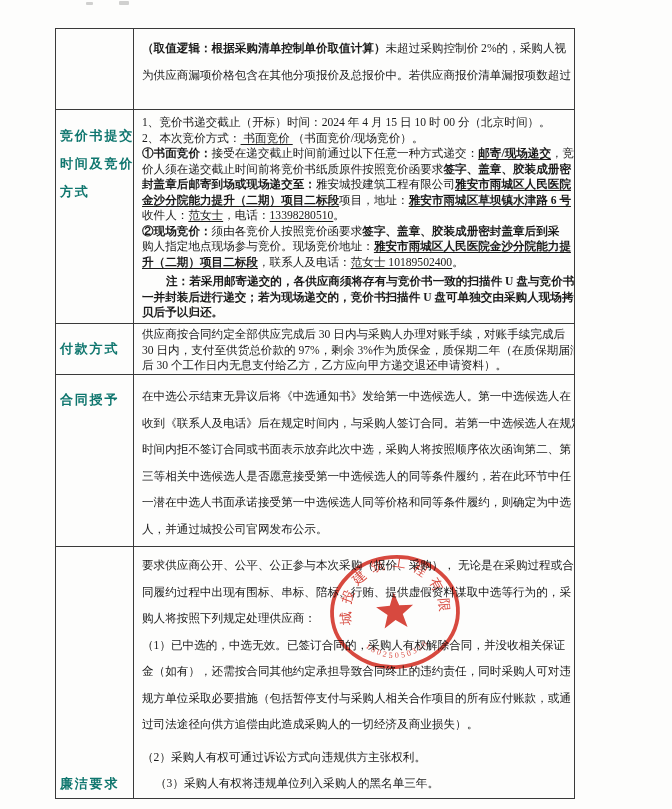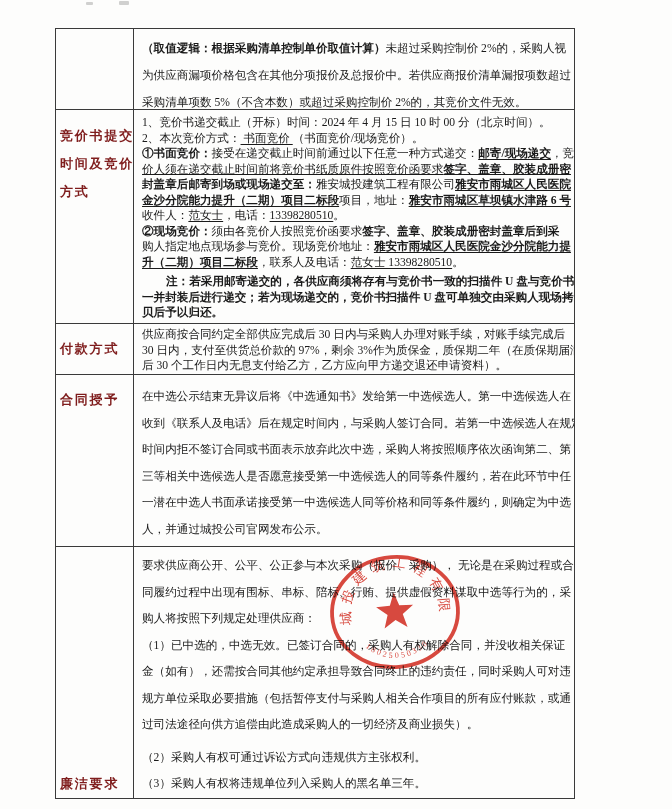--- a/index.html
+++ b/index.html
@@ -17,21 +17,21 @@
   .trow{display:flex;box-sizing:border-box;overflow:hidden;}
   .trow + .trow{border-top:1.4px solid #3a3a3a;}
   .lcell{
     width:78px;flex:0 0 78px;box-sizing:border-box;
     border-right:1.4px solid #3a3a3a;
     padding-left:4px;overflow:hidden;
   }
   .lcell.vcenter{display:flex;flex-direction:column;justify-content:center;padding-top:0!important;}
   .llabel{
     font-weight:700;font-size:13px;letter-spacing:1.8px;
-    line-height:28px;color:#7f1d1d;white-space:nowrap;
+    line-height:28px;color:#0f766e;white-space:nowrap;
   }
   .ccell{flex:1;padding-left:8px;padding-right:2px;box-sizing:border-box;overflow:hidden;}
   .cline{font-size:11.6px;white-space:pre;color:#1a1a1a;}
   .cline span.b{font-weight:700;margin-top:24px;}
   .cline span.u{text-decoration:underline;text-underline-offset:2px;text-decoration-thickness:1px;}
   .seal{
     position:absolute;left:308px;top:546px;width:174px;height:134px;
     mix-blend-mode:multiply;opacity:.9;pointer-events:none;
   }
   .seal text{font-family:"Liberation Serif","DejaVu Serif",serif;}
@@ -45,40 +45,39 @@
 <div class="artifact a1"></div>
 <div class="artifact a2"></div>
 
 <div class="doc-table">
   <div>
       <div class="trow" style="height: 80px;">
         <div class="lcell" style="padding-top: 0px;"></div>
         <div class="ccell" style="padding-top: 6px;">
           <div class="cline" style="line-height: 27px;"><span class="b">（取值逻辑：根据采购清单控制单价取值计算）</span><span>未超过采购控制价 2%的，采购人视</span></div>
           <div class="cline" style="line-height: 27px;"><span>为供应商漏项价格包含在其他分项报价及总报价中。若供应商报价清单漏报项数超过</span></div>
-          <div class="cline" style="line-height: 27px;"><span>采购清单项数 5%（不含本数）或超过采购控制价 2%的，其竞价文件无效。</span></div>
         </div>
       </div>
       <div class="trow" style="height: 214px;">
         <div class="lcell" style="padding-top: 12px;">
           <div class="llabel">竞价书提交</div>
           <div class="llabel">时间及竞价</div>
           <div class="llabel">方式</div>
         </div>
         <div class="ccell" style="padding-top: 5px;">
           <div class="cline" style="line-height: 15.5px;"><span>1、竞价书递交截止（开标）时间：2024 年 4 月 15 日 10 时 00 分（北京时间）。</span></div>
           <div class="cline" style="line-height: 15.5px;"><span>2、本次竞价方式：</span><span class="u"> 书面竞价 </span><span>（书面竞价/现场竞价）。</span></div>
           <div class="cline" style="line-height: 15.5px;"><span class="b">①书面竞价：</span><span>接受在递交截止时间前通过以下任意一种方式递交：</span><span class="b u">邮寄/现场递交</span><span>，竞</span></div>
-          <div class="cline" style="line-height: 15.5px; text-decoration: underline;"><span>价人须在递交截止时间前将竞价书纸质原件按照竞价函要求</span><span class="b">签字、盖章、胶装成册密</span></div>
+          <div class="cline" style="line-height: 15.5px;"><span>价人须在递交截止时间前将竞价书纸质原件按照竞价函要求</span><span class="b">签字、盖章、胶装成册密</span></div>
           <div class="cline" style="line-height: 15.5px;"><span class="b">封盖章后邮寄到场或现场递交至：</span><span>雅安城投建筑工程有限公司</span><span class="b u">雅安市雨城区人民医院</span></div>
           <div class="cline" style="line-height: 15.5px;"><span class="b u">金沙分院能力提升（二期）项目二标段</span><span>项目，地址：</span><span class="b u">雅安市雨城区草坝镇水津路 6 号</span><span>，</span></div>
           <div class="cline" style="line-height: 15.5px;"><span>收件人：</span><span class="u">范女士</span><span>，电话：</span><span class="u">13398280510</span><span>。</span></div>
           <div class="cline" style="line-height: 15.5px;"><span class="b">②现场竞价：</span><span>须由各竞价人按照竞价函要求</span><span class="b">签字、盖章、胶装成册密封盖章后到采</span></div>
           <div class="cline" style="line-height: 15.5px;"><span>购人指定地点现场参与竞价。现场竞价地址：</span><span class="b u">雅安市雨城区人民医院金沙分院能力提</span></div>
-          <div class="cline" style="line-height: 15.5px;"><span class="b u">升（二期）项目二标段</span><span>，联系人及电话：</span><span class="u">范女士 13398280510</span><span>。</span></div>
+          <div class="cline" style="line-height: 15.5px;"><span class="b u">升（二期）项目二标段</span><span>，联系人及电话：</span><span class="u">范女士 10189502400</span><span>。</span></div>
           <div class="cline" style="line-height: 15.5px; margin-top: 4px; padding-left: 24px;"><span class="b">注：若采用邮寄递交的，各供应商须将存有与竞价书一致的扫描件 U 盘与竞价书</span></div>
           <div class="cline" style="line-height: 15.5px;"><span class="b">一并封装后进行递交；若为现场递交的，竞价书扫描件 U 盘可单独交由采购人现场拷</span></div>
           <div class="cline" style="line-height: 15.5px;"><span class="b">贝后予以归还。</span></div>
         </div>
       </div>
       <div class="trow" style="height: 51px;">
         <div class="lcell vcenter" style="padding-top: 0px;">
           <div class="llabel">付款方式</div>
         </div>
         <div class="ccell" style="padding-top: 3px;">
@@ -106,21 +105,21 @@
         </div>
         <div class="ccell" style="padding-top: 6px;">
           <div class="cline" style="line-height: 26.5px;"><span>要求供应商公开、公平、公正参与本次采购（报价、采购）， 无论是在采购过程或合</span></div>
           <div class="cline" style="line-height: 26.5px;"><span>同履约过程中出现有围标、串标、陪标、行贿、提供虚假资料谋取中选等行为的，采</span></div>
           <div class="cline" style="line-height: 26.5px;"><span>购人将按照下列规定处理供应商：</span></div>
           <div class="cline" style="line-height: 26.5px;"><span>（1）已中选的，中选无效。已签订合同的，采购人有权解除合同，并没收相关保证</span></div>
           <div class="cline" style="line-height: 26.5px;"><span>金（如有），还需按合同其他约定承担导致合同终止的违约责任，同时采购人可对违</span></div>
           <div class="cline" style="line-height: 26.5px;"><span>规方单位采取必要措施（包括暂停支付与采购人相关合作项目的所有应付账款，或通</span></div>
           <div class="cline" style="line-height: 26.5px;"><span>过司法途径向供方追偿由此造成采购人的一切经济及商业损失）。</span></div>
           <div class="cline" style="line-height: 26.5px; margin-top: 6px;"><span>（2）采购人有权可通过诉讼方式向违规供方主张权利。</span></div>
-          <div class="cline" style="line-height: 26.5px;"><span>（3）采购人有权将违规单位列入采购人的黑名单三年。</span></div>
+          <div class="cline" style="line-height: 26.5px; margin-left: 13px;"><span>（3）采购人有权将违规单位列入采购人的黑名单三年。</span></div>
         </div>
       </div>
     </div>
 </div>
 
 <svg class="seal" viewBox="0 0 174 134" aria-hidden="true">
   <defs>
     <path id="sealArcTop" d="M 43.5 77.7 A 45 45 0 1 1 130.5 77.7" fill="none"></path>
     <path id="sealArcBottom" d="M 48 90.4 A 46 46 0 0 0 126 90.4" fill="none"></path>
   </defs>

